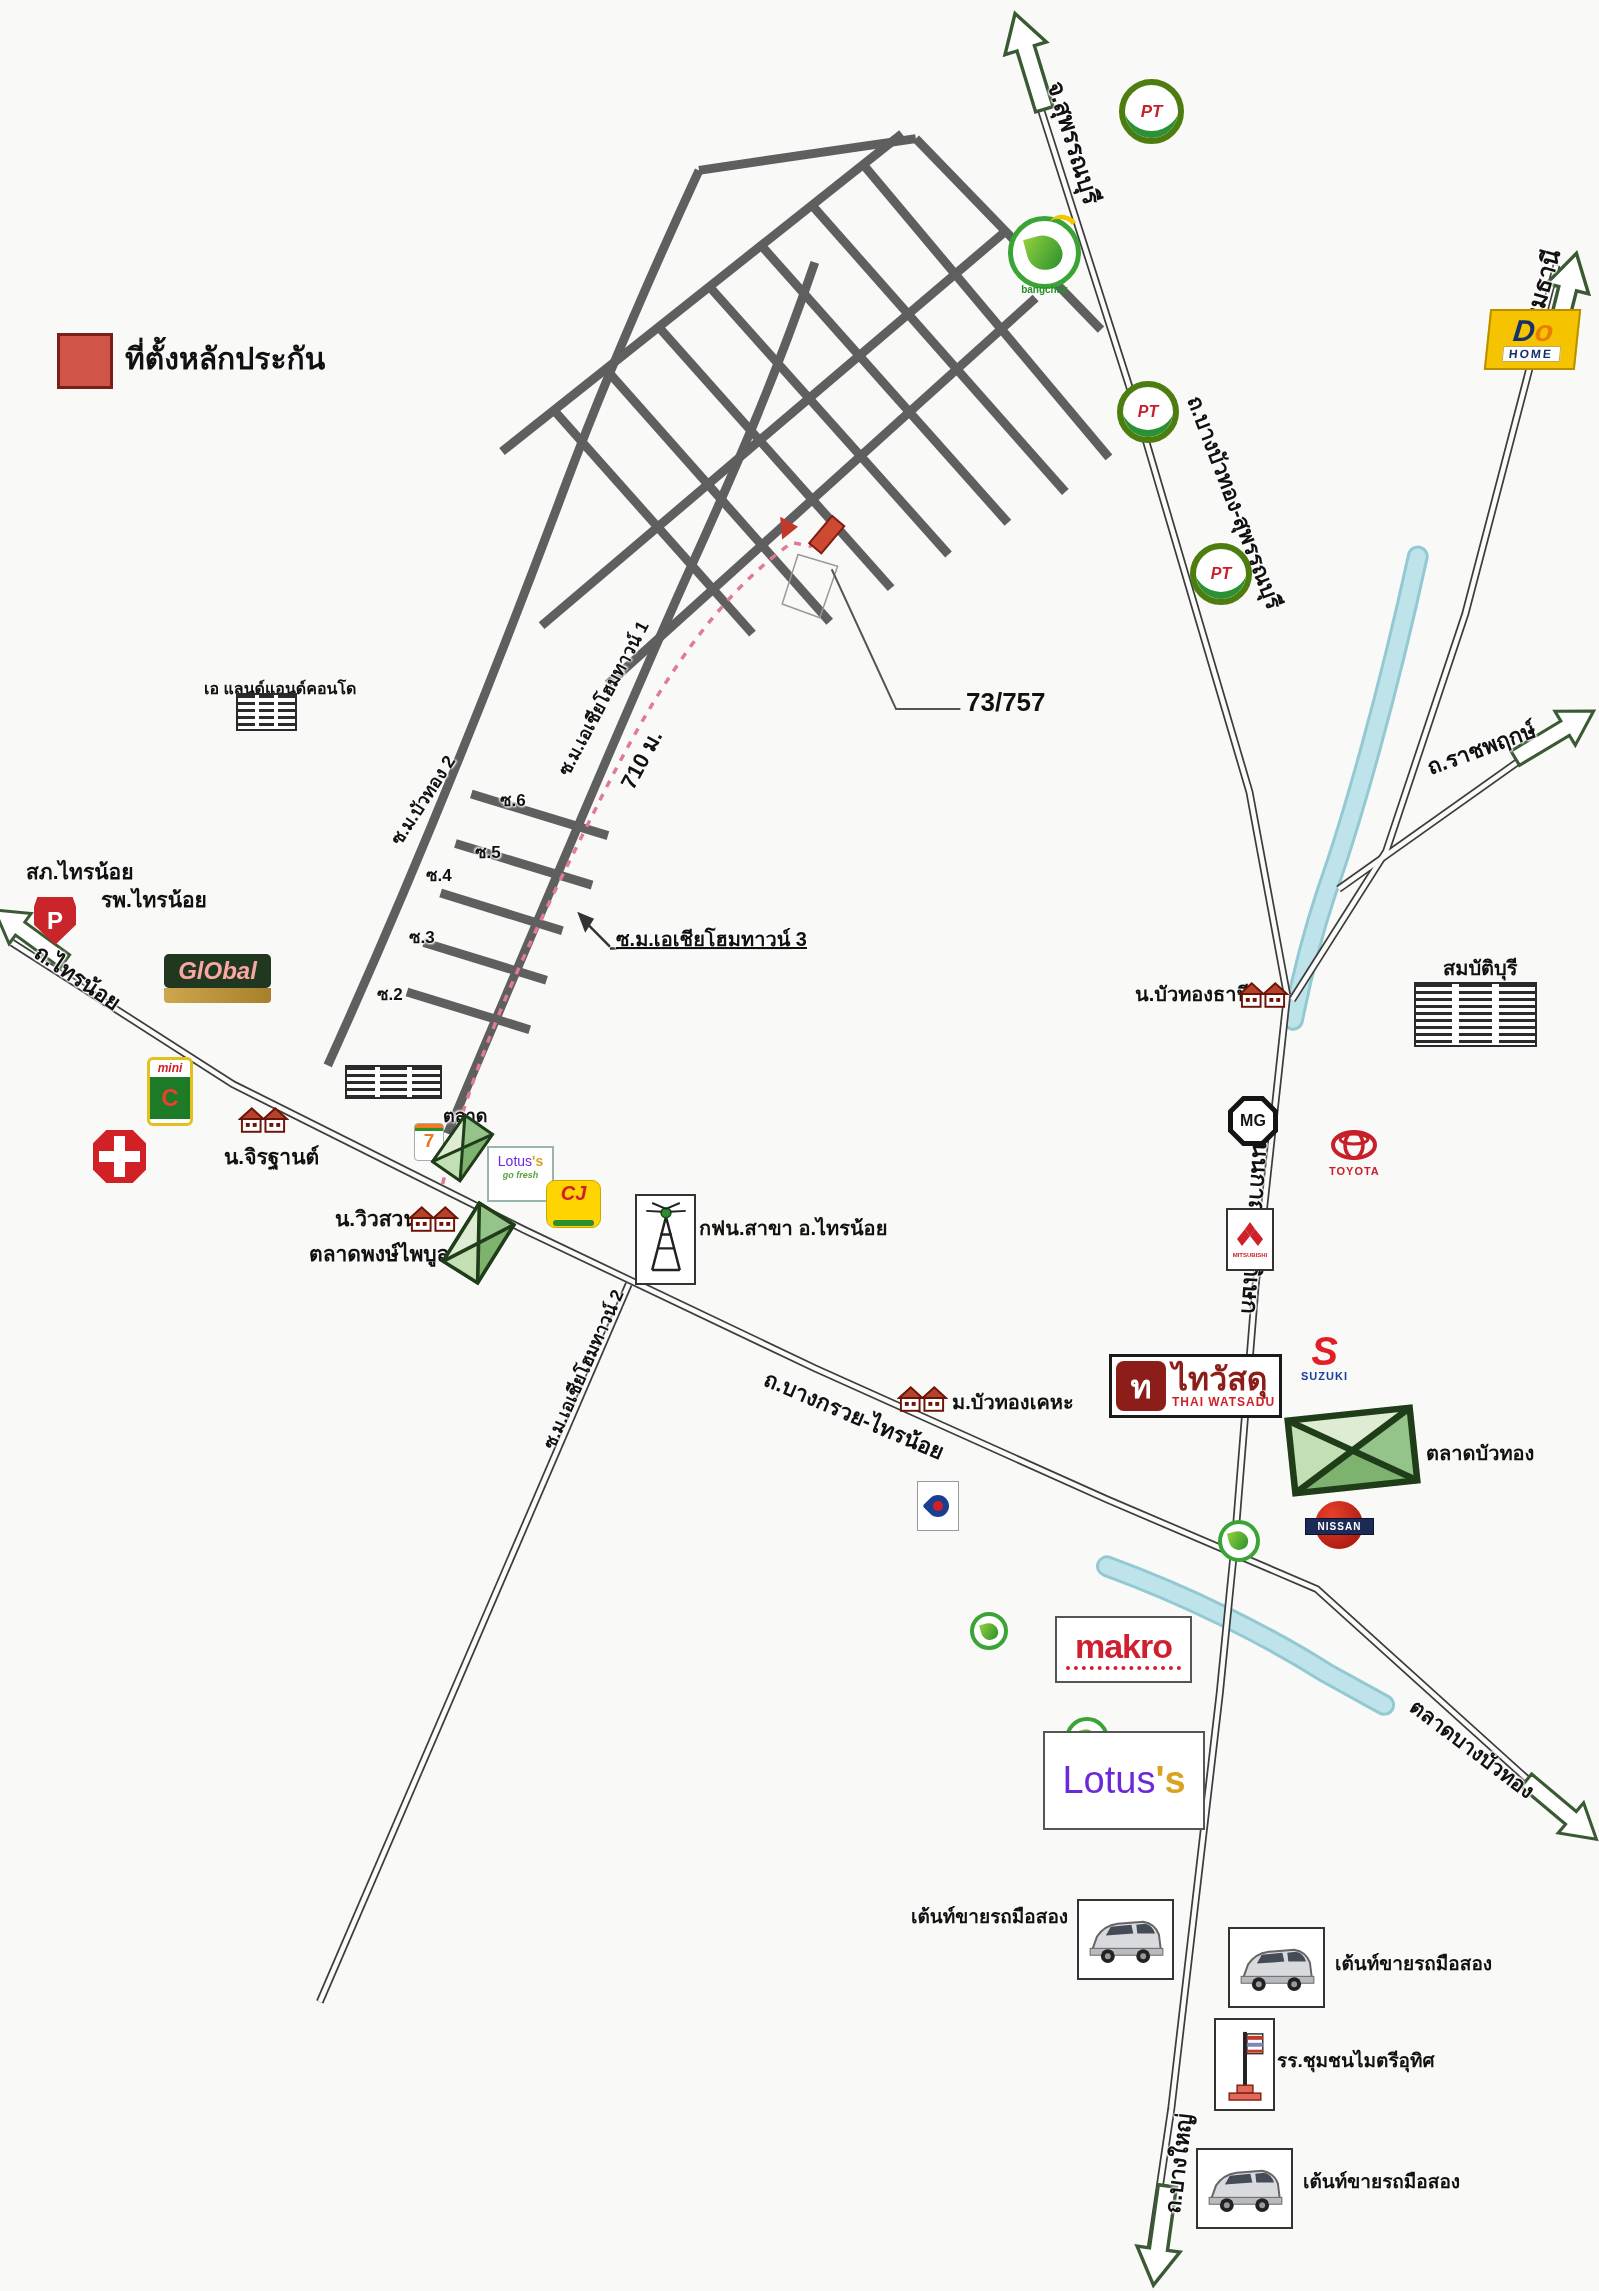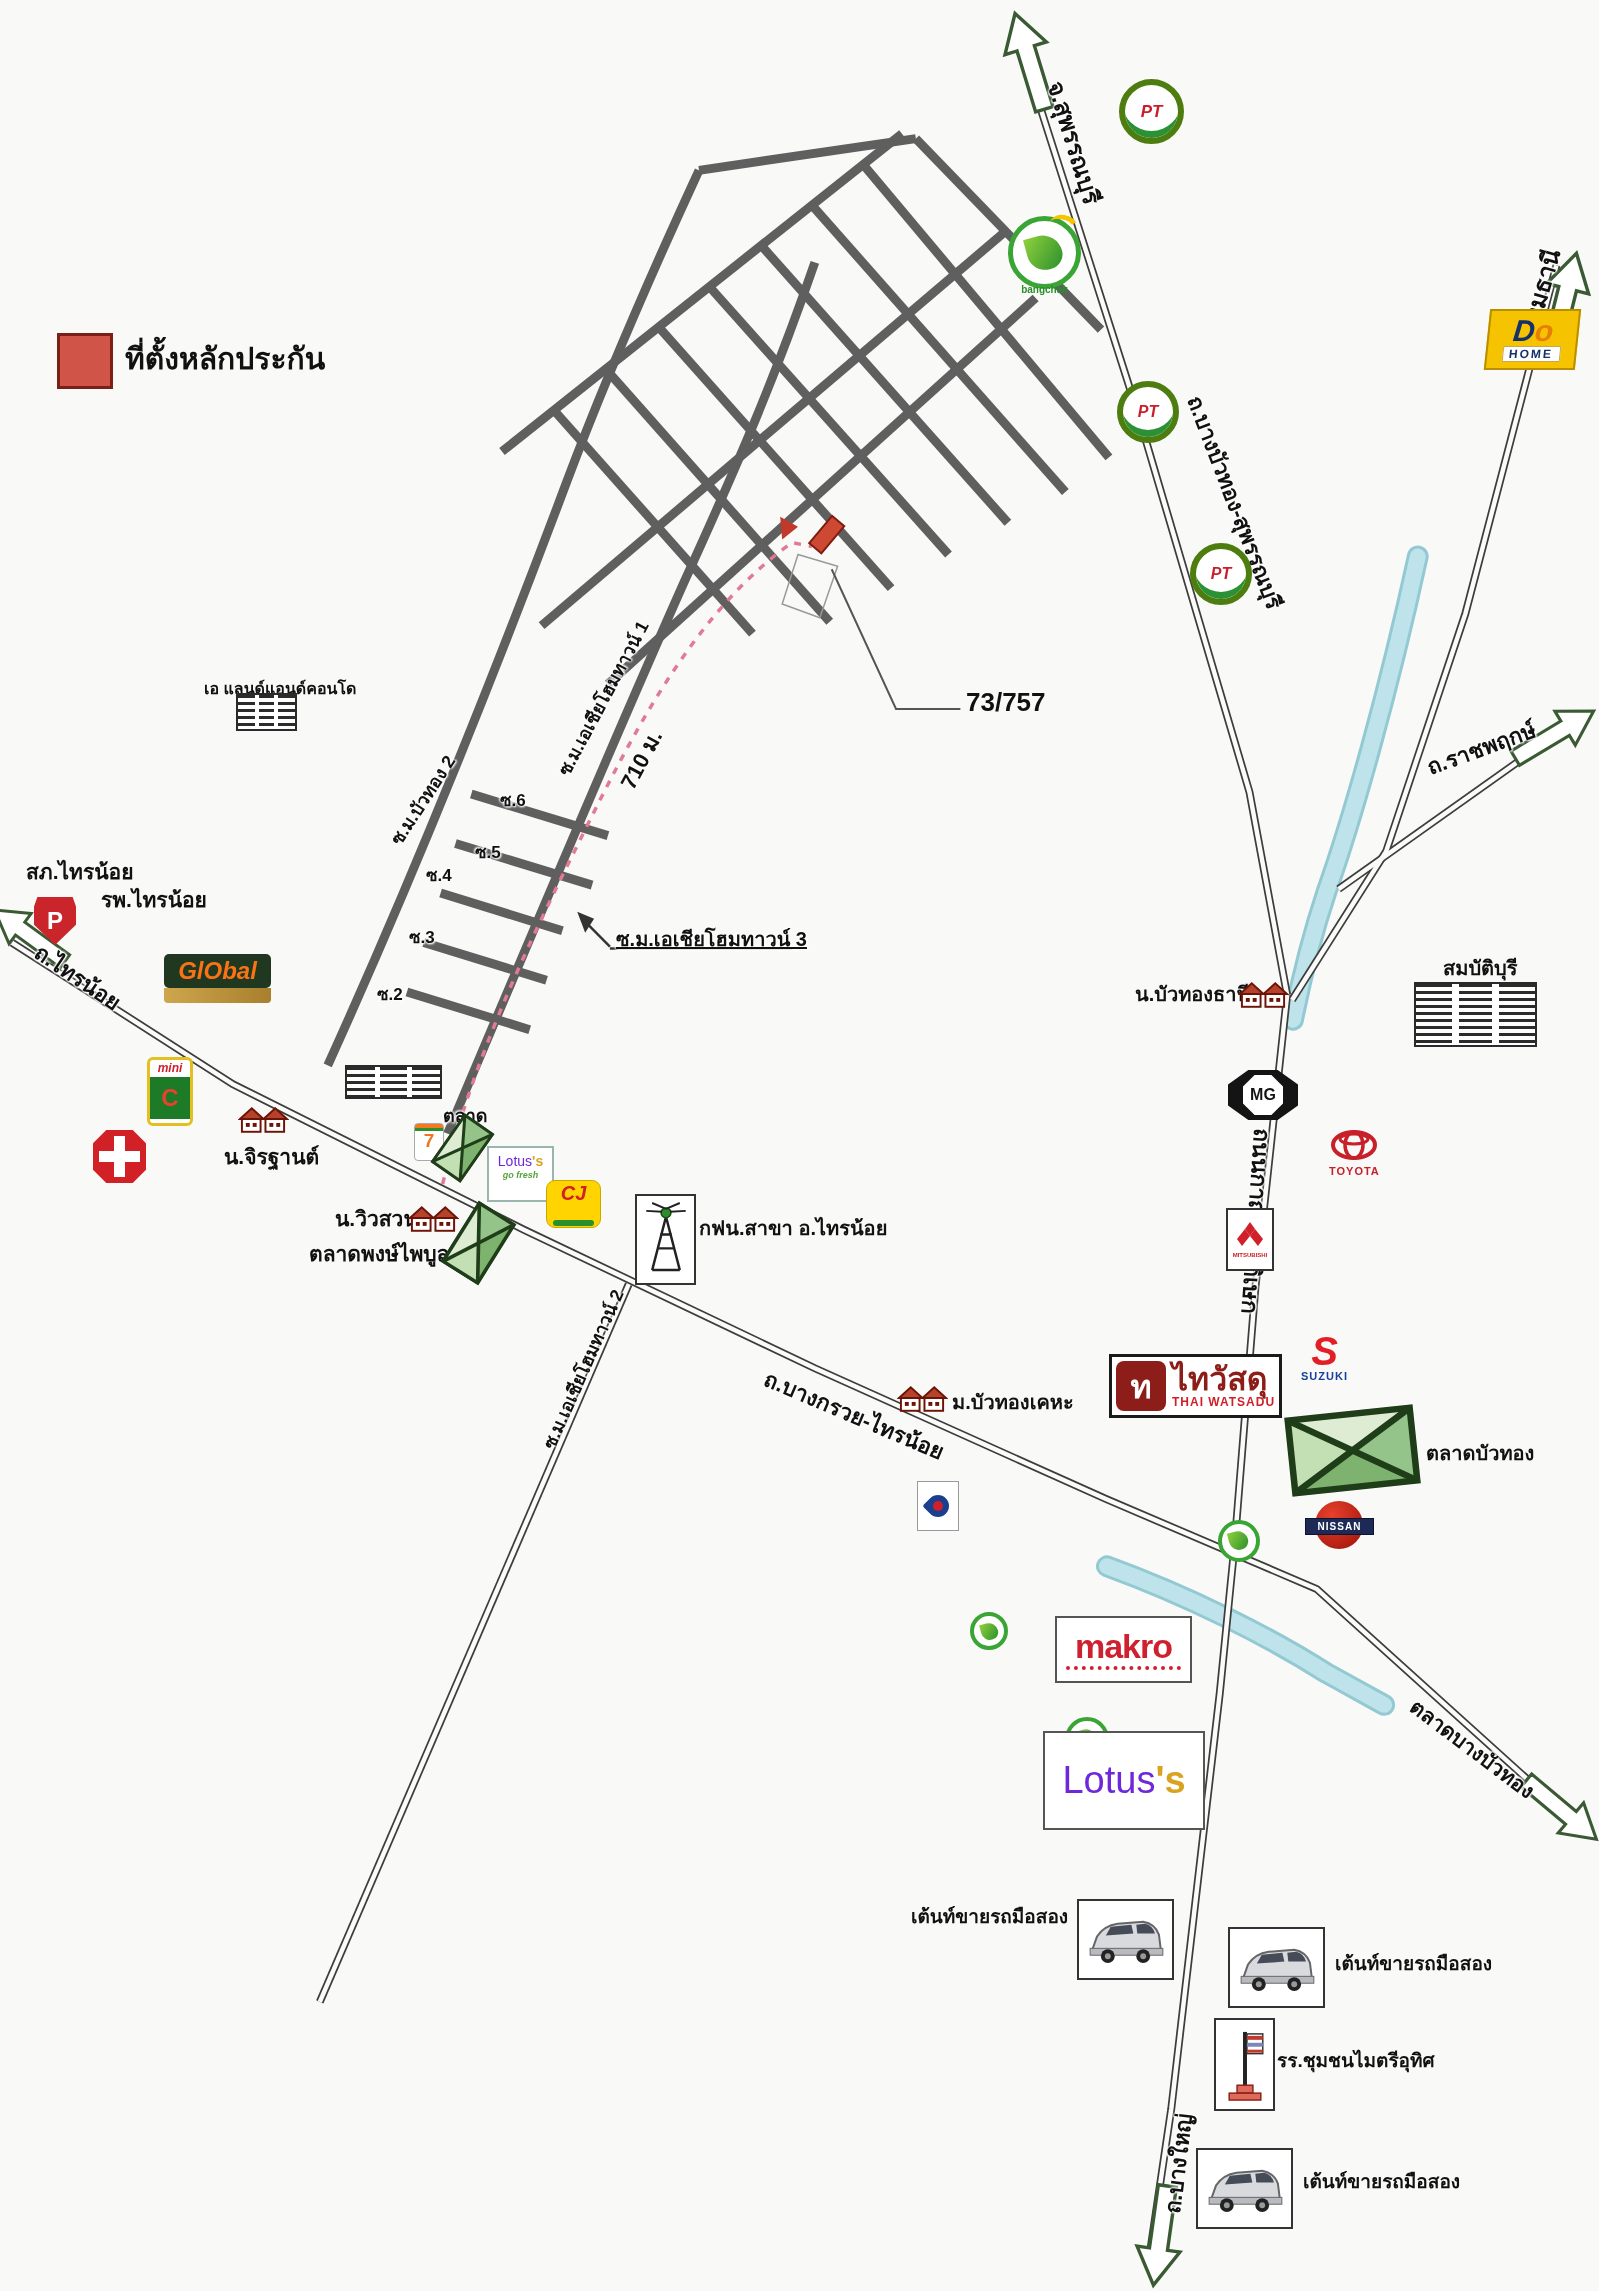--- a/index.html
+++ b/index.html
@@ -20,21 +20,21 @@
   .bch .cap{position:absolute;left:0;right:0;top:100%;text-align:center;font-size:10px;font-weight:700;color:#2a8f2d;}
   .dohome{transform:skewX(-6deg);background:#f5c300;border:2px solid #b98f00;display:flex;flex-direction:column;align-items:center;justify-content:center;}
   .dohome .word{font-size:30px;font-weight:900;line-height:.9;font-style:italic;}
   .dohome .d{color:#15306b;} .dohome .o{color:#e87e04;}
   .dohome .home{background:#fff;color:#15306b;font-size:12px;font-weight:800;padding:0 6px;letter-spacing:2px;border:1px solid #c9a84a;margin-top:2px;}
   .badge{background:#c9252b;clip-path:polygon(8% 0,92% 0,100% 20%,100% 58%,50% 100%,0 58%,0 20%);
          color:#fff;font-weight:900;font-size:24px;display:flex;align-items:center;justify-content:center;}
   .cross{background:#d22027;clip-path:polygon(25% 0,75% 0,100% 25%,100% 75%,75% 100%,25% 100%,0 75%,0 25%);position:relative;}
   .cross .bh{position:absolute;left:12%;right:12%;top:40%;bottom:40%;background:#fff;}
   .cross .bv{position:absolute;top:12%;bottom:12%;left:40%;right:40%;background:#fff;}
-  .global{background:#20381f;border-radius:5px;color:#f97316;font-weight:800;font-style:italic;font-size:24px;text-align:center;line-height:34px;height:34px;}
+  .global{background:#20381f;border-radius:5px;color:#fca5a5;font-weight:800;font-style:italic;font-size:24px;text-align:center;line-height:34px;height:34px;}
   .globalstrip{background:linear-gradient(90deg,#cda64d,#a87f2c);height:15px;border-radius:0 0 4px 4px;}
   .minic{border:3px solid #e3c01f;border-radius:6px;background:#fff;overflow:hidden;text-align:center;}
   .minic .mini{color:#d0202a;font-style:italic;font-weight:800;font-size:12px;line-height:17px;}
   .minic .c{background:#1d7b27;color:#e8412f;font-weight:900;font-size:24px;line-height:42px;}
   .striped{background:
       linear-gradient(90deg,rgba(0,0,0,0) 0 30%,#fff 30% 36%,rgba(0,0,0,0) 36% 64%,#fff 64% 70%,rgba(0,0,0,0) 70%),
       repeating-linear-gradient(180deg,#2b2b2b 0 3px,#fdfdfd 3px 7px);
       border:2px solid #2a2a2a;}
   .seven{background:linear-gradient(#f47920 0 4px,#2a8f2d 4px 7px,#fff 7px);border:1.5px solid #aaa;border-radius:4px;
          text-align:center;color:#ee7623;font-weight:900;font-size:19px;line-height:34px;}
@@ -367,21 +367,21 @@
       <div class="en">THAI WATSADU</div>
     </div>
   </div>
 
   <div class="abs ptt" style="left:917px;top:1481px;width:40px;height:48px;">
     <span class="drop">
         <span class="core"></span>
       </span>
   </div>
 
-  <div class="abs mg" style="left:1228px;top:1070px;width:70px;height:50px;">
+  <div class="abs mg" style="left:1228px;top:1096px;width:50px;height:50px;">
     <div class="in">
         <span>MG</span>
       </div>
   </div>
   <div class="abs" style="left:1329px;top:1129px;text-align:center;">
     <svg width="48" height="32" viewBox="0 0 48 32">
         <use href="#sym-toyota"></use>
       </svg>
     <div class="toyota-t">TOYOTA</div>
   </div>

